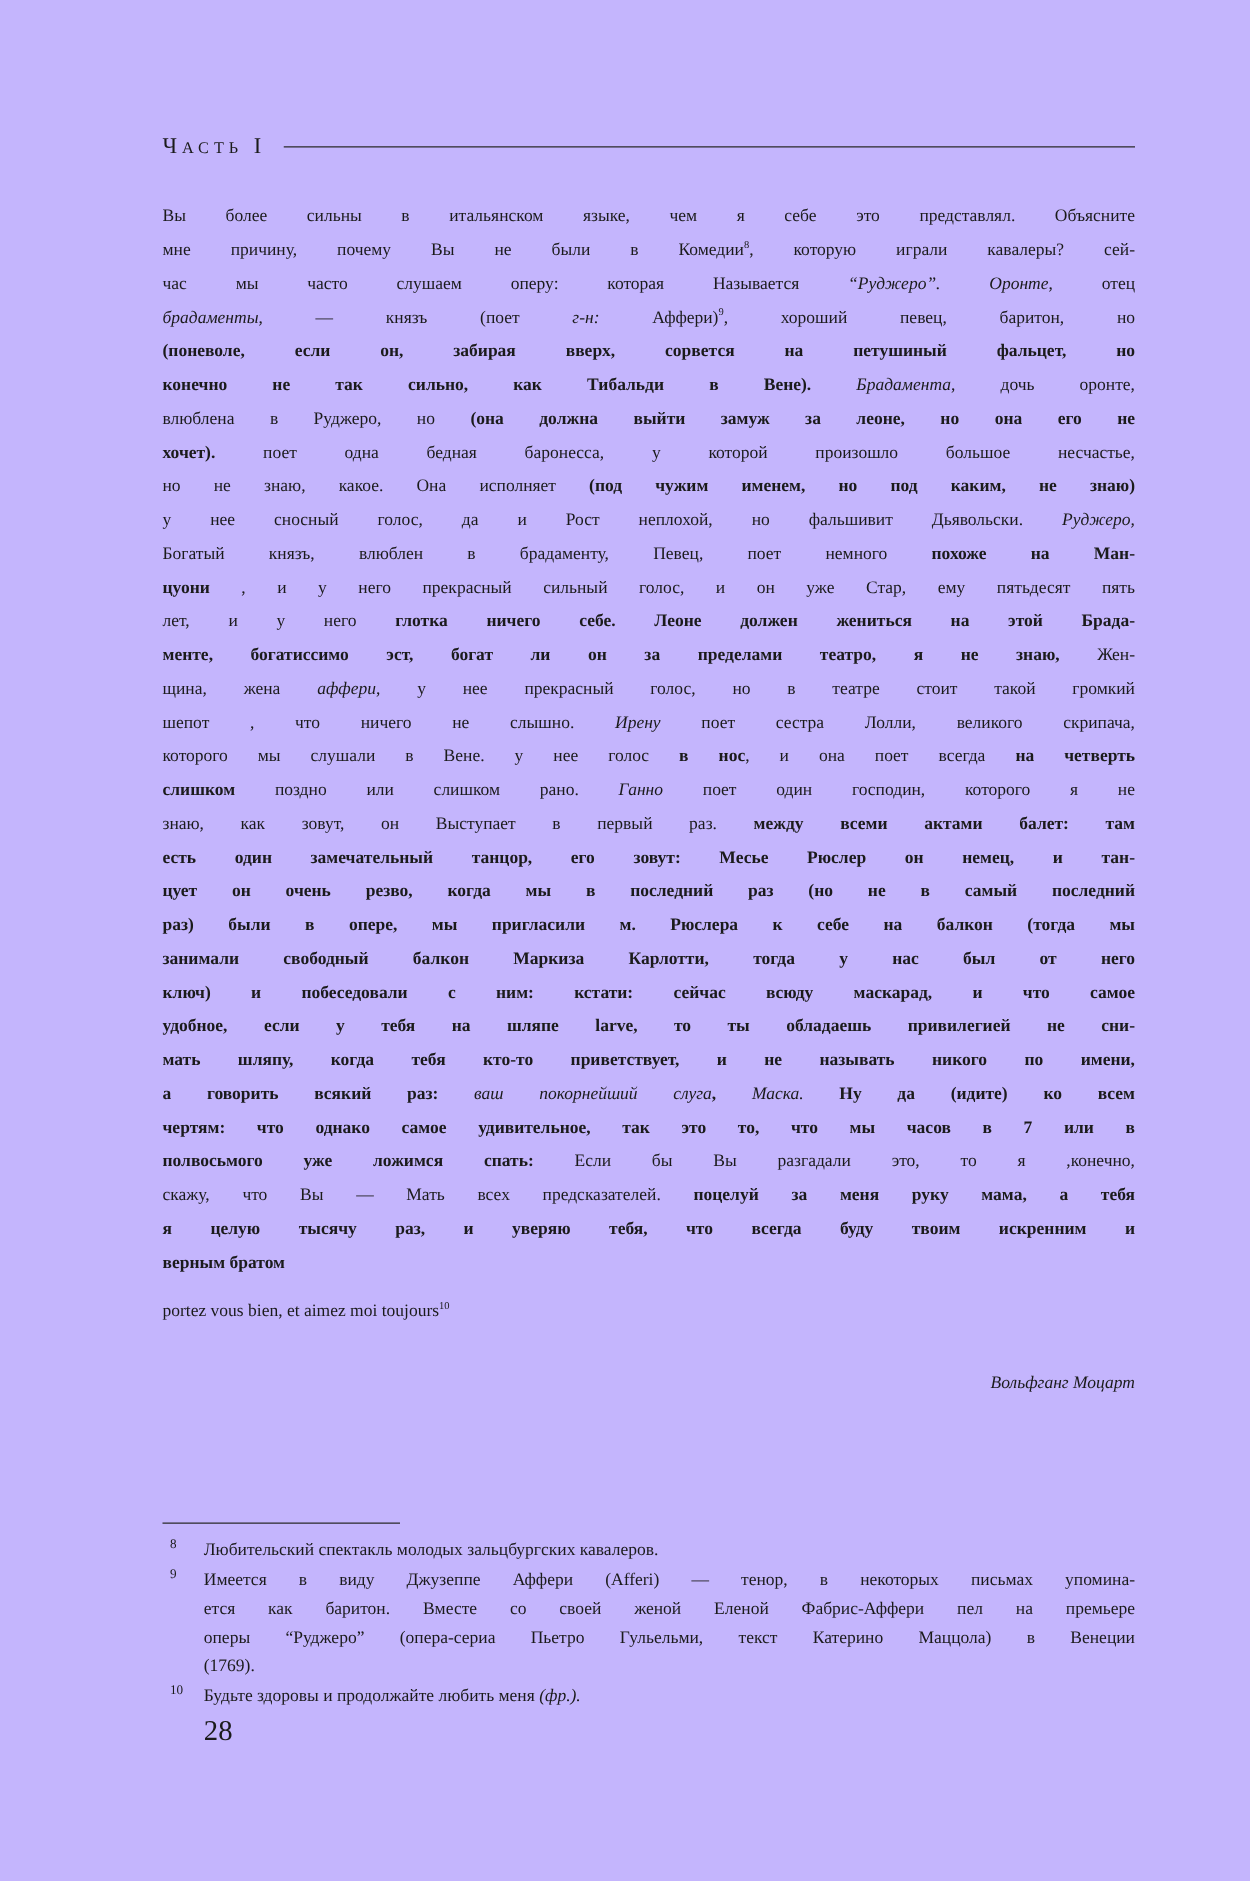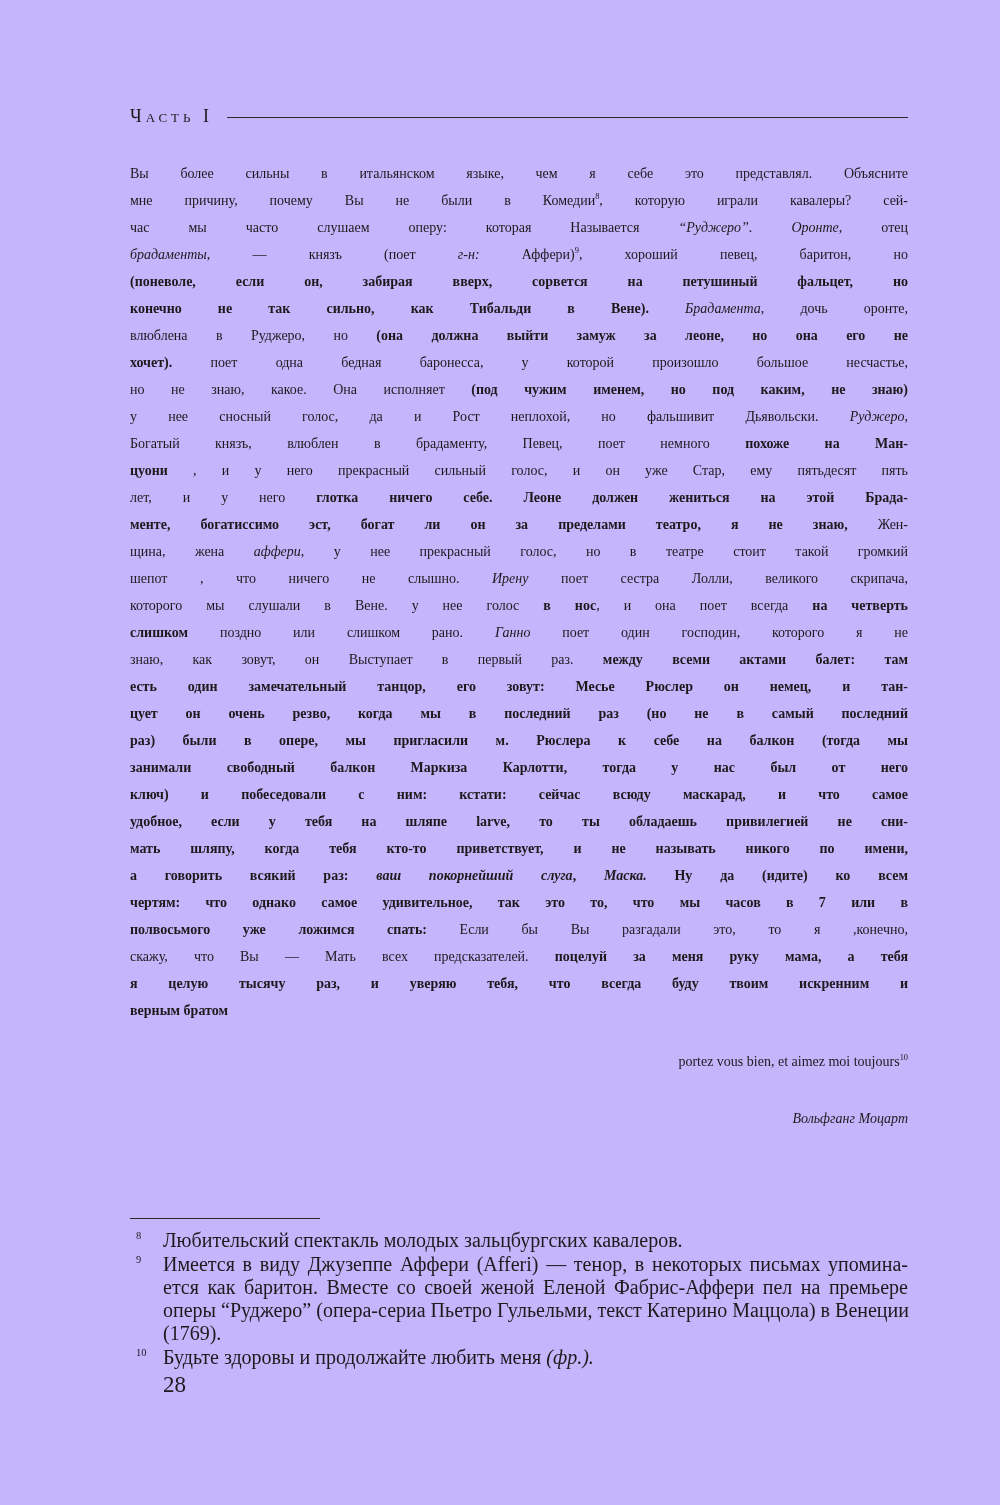--- a/index.html
+++ b/index.html
@@ -39,27 +39,27 @@
   .tline{
     line-height:27px;
     height:27px;
     white-space:nowrap;
   }
   .aj{text-align:justify;text-align-last:justify;-moz-text-align-last:justify;}
   .al{text-align:left;text-align-last:left;}
   .sr{font-weight:normal;font-style:normal;}
   .sb{font-weight:bold;font-style:normal;}
   .si{font-style:italic;font-weight:normal;}
-  .sbi{font-style:italic;font-weight:bold;}
+  .sbi{font-style:italic;font-weight:normal;}
   sup.fsup{font-size:0.6em;line-height:0;vertical-align:super;}
 
   .closing{
-    margin-top:24px;
+    margin-top:12px;
     line-height:27px;
-    text-align:right;
+    text-align:left;
   }
   .signature{
     margin-top:30px;
     line-height:27px;
     text-align:right;
     font-style:italic;
   }
 
   
   .footnote-section{
@@ -72,21 +72,21 @@
     margin-bottom:10px;
   }
   .footnote{
     position:relative;
     padding-left:33px;
     margin-bottom:1px;
   }
   .footnote .tline{
     line-height:23px;
     height:23px;
-    font-size:20px;
+    font-size:14px;
   }
   .fn-num{
     position:absolute;left:6px;top:1px;
     font-size:10.5px;
   }
 
   .page-number{
     position:absolute;left:130px;top:1372px;
     font-size:23px;
     margin-left:33px;

